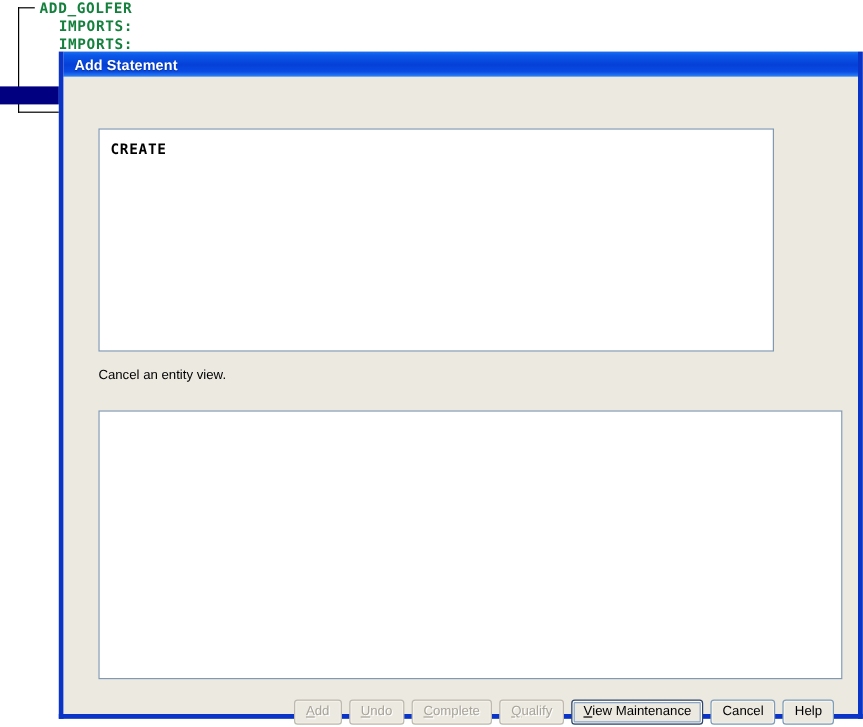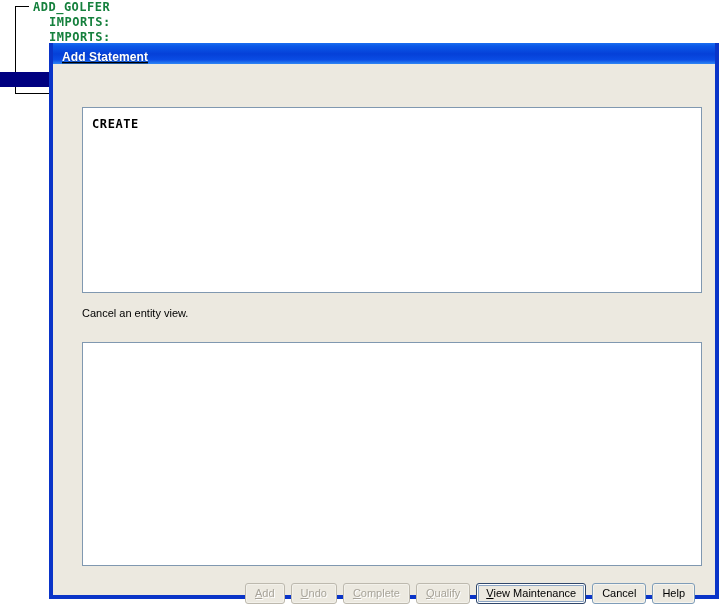--- a/index.html
+++ b/index.html
@@ -74,24 +74,23 @@
 
   #titlebar {
     height: 21px;
     background: linear-gradient(to bottom,
         #1c6ff0 0%,
         #0b58e8 14%,
         #0540d8 52%,
         #0a4ce4 80%,
         #2f86f5 100%);
     display: flex;
-    align-items: flex-end;
+    align-items: center;
     padding-left: 9px;
     box-sizing: border-box;
-    text-decoration: underline;
   }
   #dialog-title {
     color: #ffffff;
     font-size: 12px;
     font-weight: bold;
     font-family: "Liberation Sans", sans-serif;
     letter-spacing: 0.1px;
     text-shadow: 0 1px 1px rgba(0,0,0,0.35);
   }
 
@@ -100,21 +99,21 @@
     height: calc(100% - 21px);
     background: #ece9e0;
     box-sizing: border-box;
   }
 
   
   #statement-editor {
     position: absolute;
     left: 29px;
     top: 43px;
-    width: 620px;
+    width: 563px;
     height: 186px;
     background: #ffffff;
     border: 1px solid #8098b0;
     box-sizing: border-box;
     overflow: hidden;
   }
   #statement-text {
     margin: 9px 0 0 9px;
     font-family: "DejaVu Sans Mono", "Liberation Mono", monospace;
     font-size: 12px;

